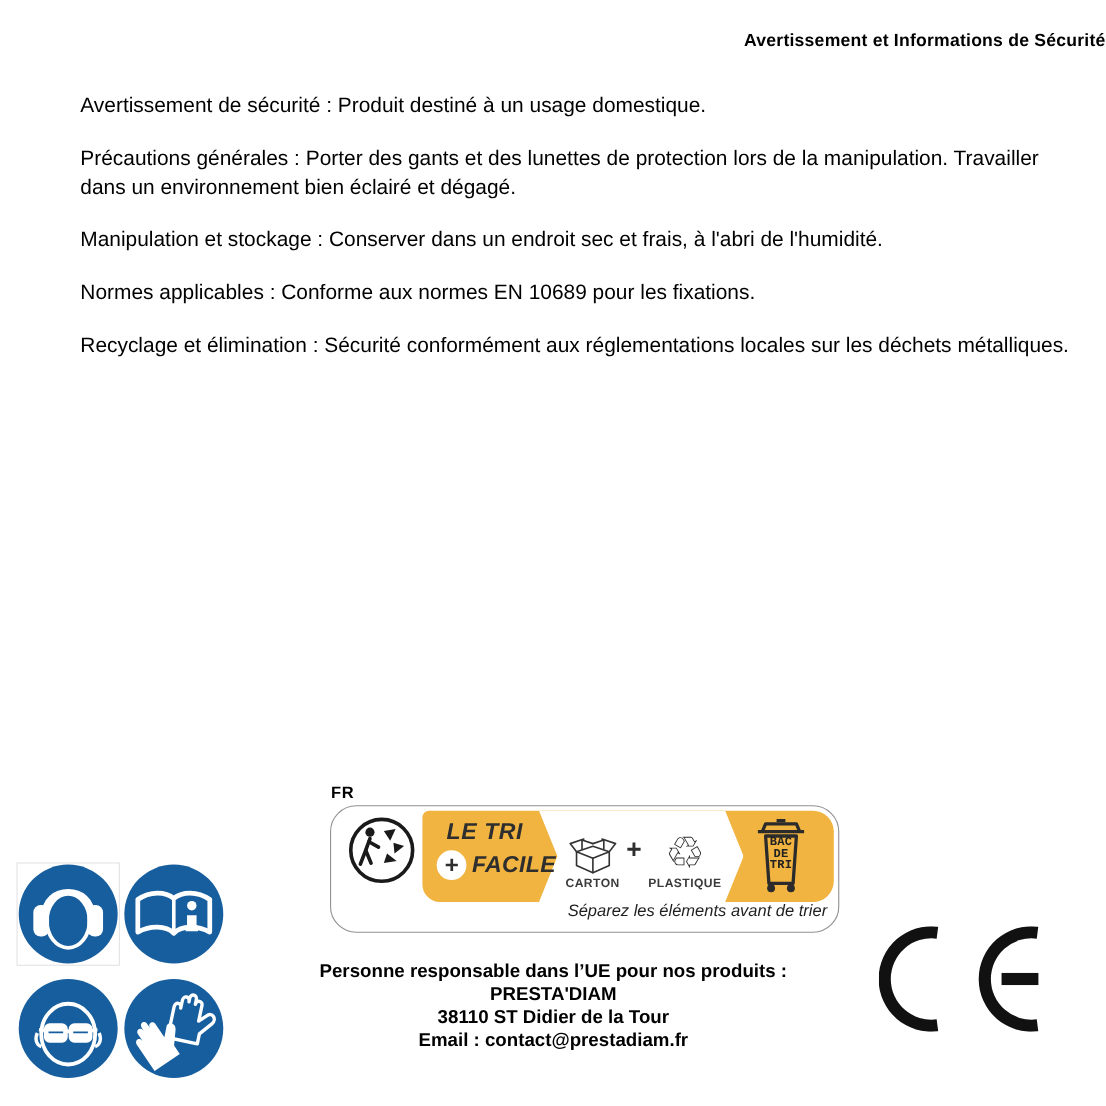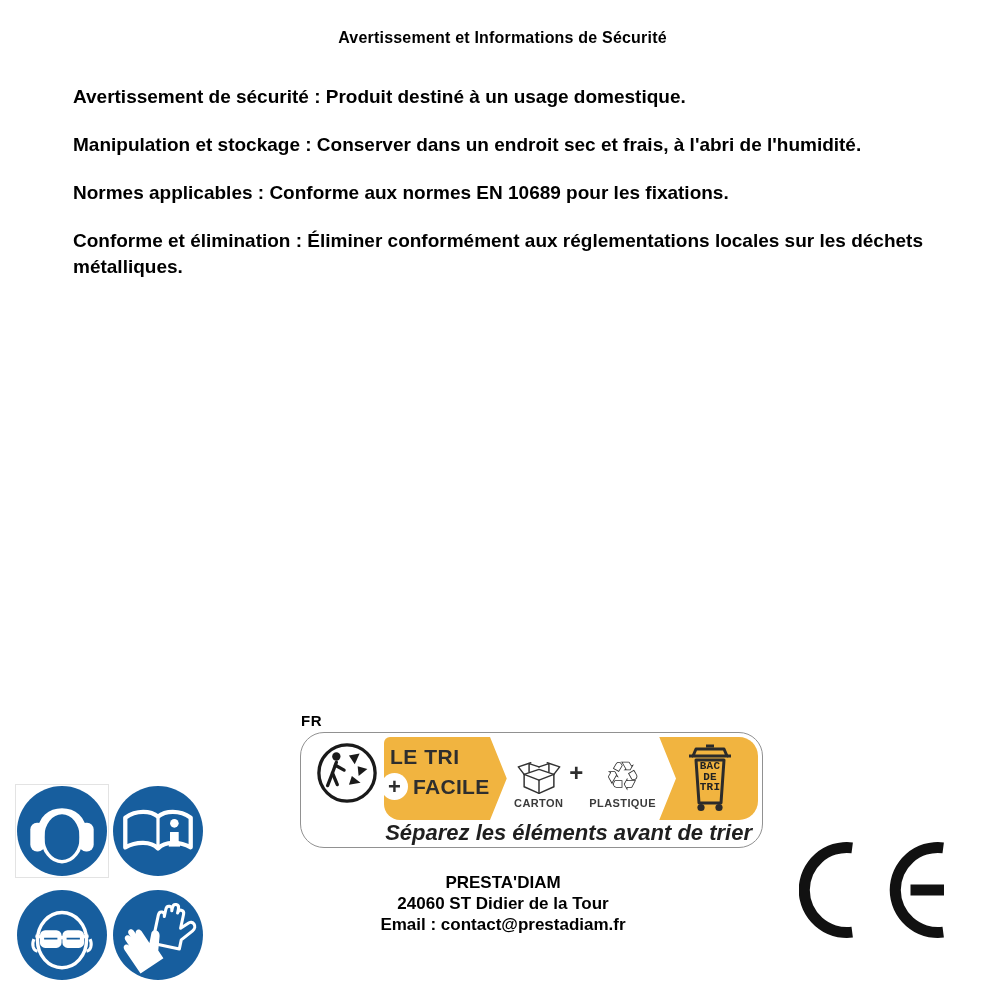--- a/index.html
+++ b/index.html
@@ -4,28 +4,28 @@
 <style>
   html,body{margin:0;padding:0;}
   body{
     width:1005px;height:1005px;background:#ffffff;color:#000;
     font-family:"Liberation Sans", sans-serif;position:relative;overflow:hidden;
   }
   .page{position:absolute;inset:0;}
 
   .title{
     position:absolute;top:29px;left:0;width:1005px;margin:0;
-    text-align:center;font-size:16px;font-weight:bold;letter-spacing:.2px;
+    text-align:right;font-size:16px;font-weight:bold;letter-spacing:.2px;
   }
 
   .paragraphs{
     position:absolute;top:84px;left:73px;width:900px;
     font-size:19px;line-height:26px;
   }
-  .paragraphs p{margin:0 0 22px 0;font-weight:bold;}
+  .paragraphs p{margin:0 0 22px 0;}
 
   
   .icons-grid{
     position:absolute;left:16px;top:785px;
     display:grid;grid-template-columns:92px 92px;grid-auto-rows:92px;
     column-gap:4px;row-gap:12px;
   }
   .icon svg{display:block;width:92px;height:92px;}
   .sticker0{outline:1px solid #e3e3e3;}
 
@@ -34,21 +34,21 @@
   .fr-label{font-size:15px;font-weight:bold;letter-spacing:.5px;margin:0 0 3px 1px;}
   .pill{
     position:relative;width:463px;height:116px;background:#fff;
     border:1.5px solid #919191;border-radius:24px;box-sizing:border-box;
   }
   .yellowband{
     position:absolute;left:83px;top:4px;width:374px;height:83px;
     background:#F1B440;border-radius:6px 19px 19px 16px;z-index:1;
   }
   .triman{position:absolute;left:14px;top:8px;z-index:2;}
-  .letri{position:absolute;left:80px;top:12px;z-index:3;color:#2e2e2e;}
+  .letri{position:absolute;left:96px;top:12px;z-index:3;color:#2e2e2e;font-style:italic;}
   .letri-l1{font-size:21px;font-weight:800;margin-left:9px;letter-spacing:.5px;}
   .letri-l2{display:flex;align-items:center;gap:5px;margin-top:4px;font-size:21px;font-weight:800;letter-spacing:.3px;}
   .pluscircle{
     width:27px;height:27px;border-radius:50%;background:#fff;
     display:flex;align-items:center;justify-content:center;
     font-size:22px;font-weight:800;color:#2e2e2e;line-height:27px;
   }
   .chevron{
     position:absolute;left:189px;top:4px;width:186px;height:83px;background:#fff;z-index:2;
     clip-path:polygon(0% 0%, 91% 0%, 100% 50%, 91% 100%, 0% 100%, 9% 50%);
@@ -61,44 +61,45 @@
   .recycle-glyph{font-size:40px;line-height:38px;color:#2e2e2e;font-family:"DejaVu Sans", sans-serif;}
   .bin{position:absolute;left:384px;top:7px;width:50px;height:76px;z-index:2;}
   .bin svg{position:absolute;left:0;top:0;}
   .bintext{
     position:absolute;left:0;top:21px;width:100%;text-align:center;
     font-size:11px;line-height:10.5px;font-weight:800;color:#222;letter-spacing:.2px;font-family:Liberation Mono, monospace;
   }
   .bintext span{display:block;}
   .separez{
     position:absolute;right:10px;top:87px;z-index:2;
-    font-style:italic;font-weight:700;font-size:22px;color:#1f1f1f;
+    font-style:italic;font-weight:400;font-size:15px;color:#1f1f1f;
   }
 
   
   .address{
     position:absolute;left:253px;top:872px;width:500px;text-align:center;
     font-weight:bold;font-size:17px;line-height:21px;
   }
 
   
   .ce{position:absolute;left:799px;top:842px;}
 </style>
 </head>
 <body>
 
 <div class="page">
 
   <h1 class="title">Avertissement et Informations de Sécurité</h1>
 
   <div class="paragraphs">
     <p>Avertissement de sécurité : Produit destiné à un usage domestique.</p>
+    <p>Précautions générales : Porter des gants et des lunettes de protection lors de la manipulation. Travailler dans un environnement bien éclairé et dégagé.</p>
     <p>Manipulation et stockage : Conserver dans un endroit sec et frais, à l'abri de l'humidité.</p>
     <p>Normes applicables : Conforme aux normes EN 10689 pour les fixations.</p>
-    <p>Conforme et élimination : Éliminer conformément aux réglementations locales sur les déchets métalliques.</p>
+    <p>Recyclage et élimination : Sécurité conformément aux réglementations locales sur les déchets métalliques.</p>
   </div>
 
   <div class="icons-grid">
     <div class="icon sticker0">
       <svg viewBox="0 0 90 90">
         <circle cx="45" cy="45" r="44" fill="#175E9E"></circle>
         <ellipse cx="45" cy="51" rx="19" ry="24" fill="#175E9E" stroke="#fff" stroke-width="3.4"></ellipse>
         <path d="M24,47 C22,18 68,18 66,47" fill="none" stroke="#fff" stroke-width="5"></path>
         <rect x="14" y="37" width="14" height="28" rx="6.5" fill="#fff"></rect>
         <rect x="62" y="37" width="14" height="28" rx="6.5" fill="#fff"></rect>
@@ -202,22 +203,23 @@
           <span>DE</span>
           <span>TRI</span>
         </div>
       </div>
 
       <div class="separez">Séparez les éléments avant de trier</div>
     </div>
   </div>
 
   <div class="address">
+    <div>Personne responsable dans l’UE pour nos produits :</div>
     <div>PRESTA'DIAM</div>
-    <div>24060 ST Didier de la Tour</div>
+    <div>38110 ST Didier de la Tour</div>
     <div>Email : contact@prestadiam.fr</div>
   </div>
 
   <div class="ce">
     <svg width="146" height="96" viewBox="0 0 146 96">
       <path d="M53.9,0.4 A48,48 0 1 0 53.9,95.6 L52.5,84.7 A37,37 0 1 1 52.5,11.3 Z" fill="#111"></path>
       <path d="M144.9,0.4 A48,48 0 1 0 144.9,95.6 L143.5,84.7 A37,37 0 1 1 143.5,11.3 Z" fill="#111"></path>
       <rect x="111.5" y="42.5" width="33.5" height="11" fill="#111"></rect>
     </svg>
   </div>

